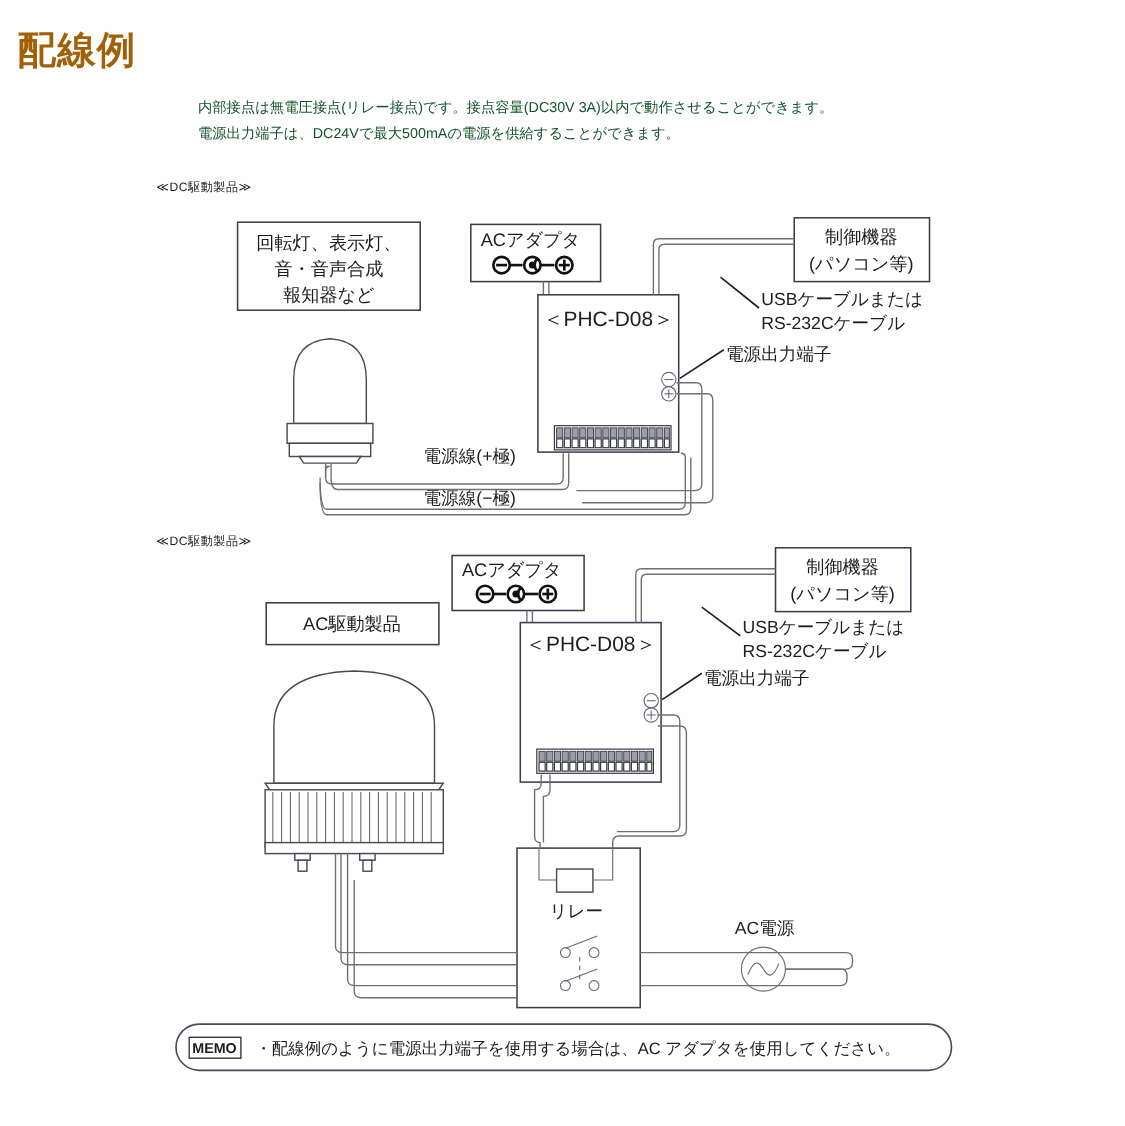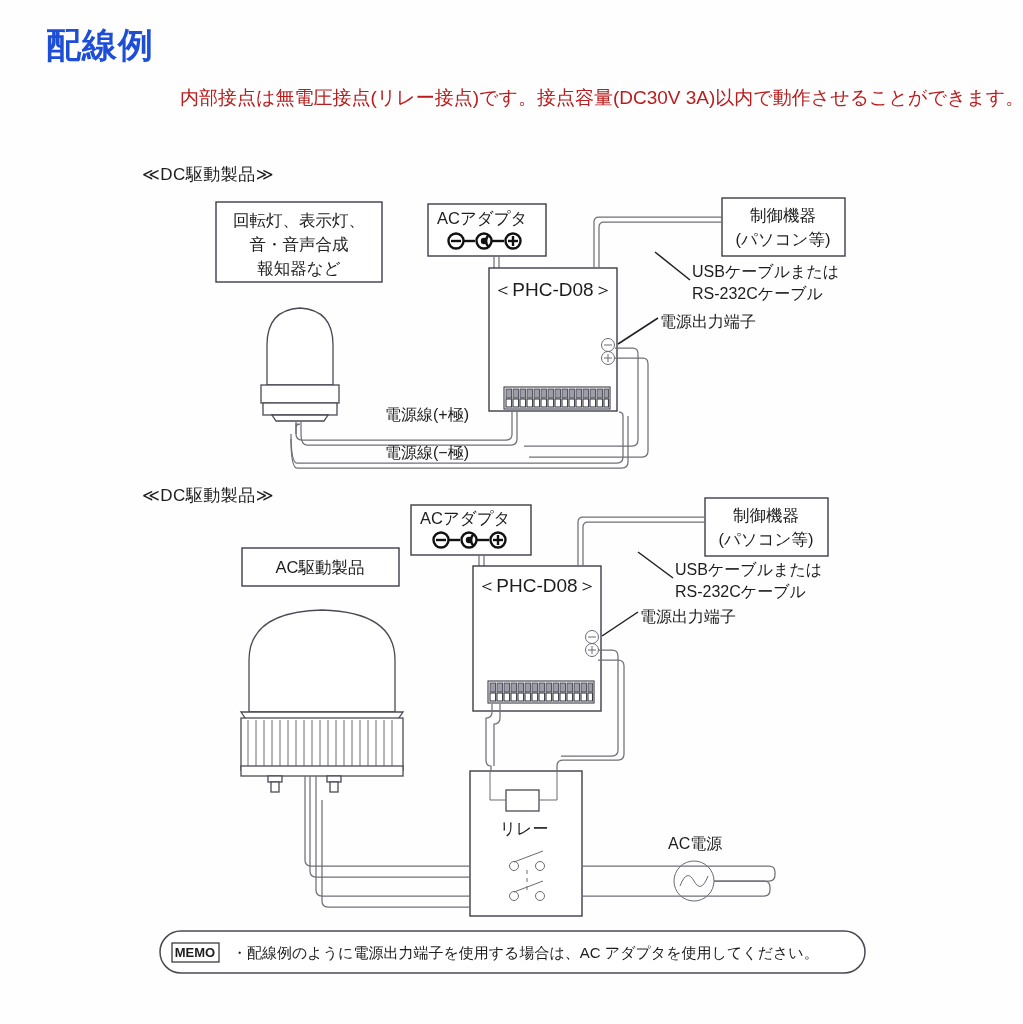--- a/index.html
+++ b/index.html
@@ -15,42 +15,42 @@
     color: #1a1a1a;
     overflow: hidden;
   }
   #page {
     position: absolute;
     inset: 0;
     background: #fefefe;
   }
   .page-title {
     position: absolute;
-    left: 46px;
+    left: 16px;
     top: 22px;
     font-size: 35px;
     font-weight: bold;
     letter-spacing: 1px;
-    color: #1d4ed8;
+    color: #a16207;
     white-space: nowrap;
   }
   .intro {
     position: absolute;
     left: 180px;
     top: 86px;
-    font-size: 19px;
+    font-size: 13px;
     line-height: 23px;
-    color: #b91c1c;
+    color: #14532d;
     white-space: nowrap;
   }
   .intro div { white-space: nowrap; }
 
   .section-head {
     position: absolute;
-    font-size: 17px;
+    font-size: 11px;
     color: #1d1d1d;
     white-space: nowrap;
     letter-spacing: 0.5px;
   }
   #sec-dc { left: 142px; top: 163px; }
   #sec-ac { left: 142px; top: 484px; }
 
   svg { position: absolute; left: 0; top: 0; }
   svg text {
     font-family: "Liberation Sans", "DejaVu Sans", sans-serif;
@@ -71,20 +71,21 @@
 </style>
 </head>
 <body>
 
 <div id="page">
 
   <div class="page-title">配線例</div>
 
   <div class="intro">
     <div>内部接点は無電圧接点(リレー接点)です。接点容量(DC30V 3A)以内で動作させることができます。</div>
+    <div>電源出力端子は、DC24Vで最大500mAの電源を供給することができます。</div>
   </div>
 
   <div class="section-head" id="sec-dc">≪DC駆動製品≫</div>
   <div class="section-head" id="sec-ac">≪DC駆動製品≫</div>
 
   <svg width="1023" height="1024" viewBox="0 0 1023 1024">
 
     <rect class="bx" x="216" y="202" width="166" height="80"></rect>
     <text class="lblbox" x="299" y="226" text-anchor="middle">回転灯、表示灯、</text>
     <text class="lblbox" x="299" y="250" text-anchor="middle">音・音声合成</text>

